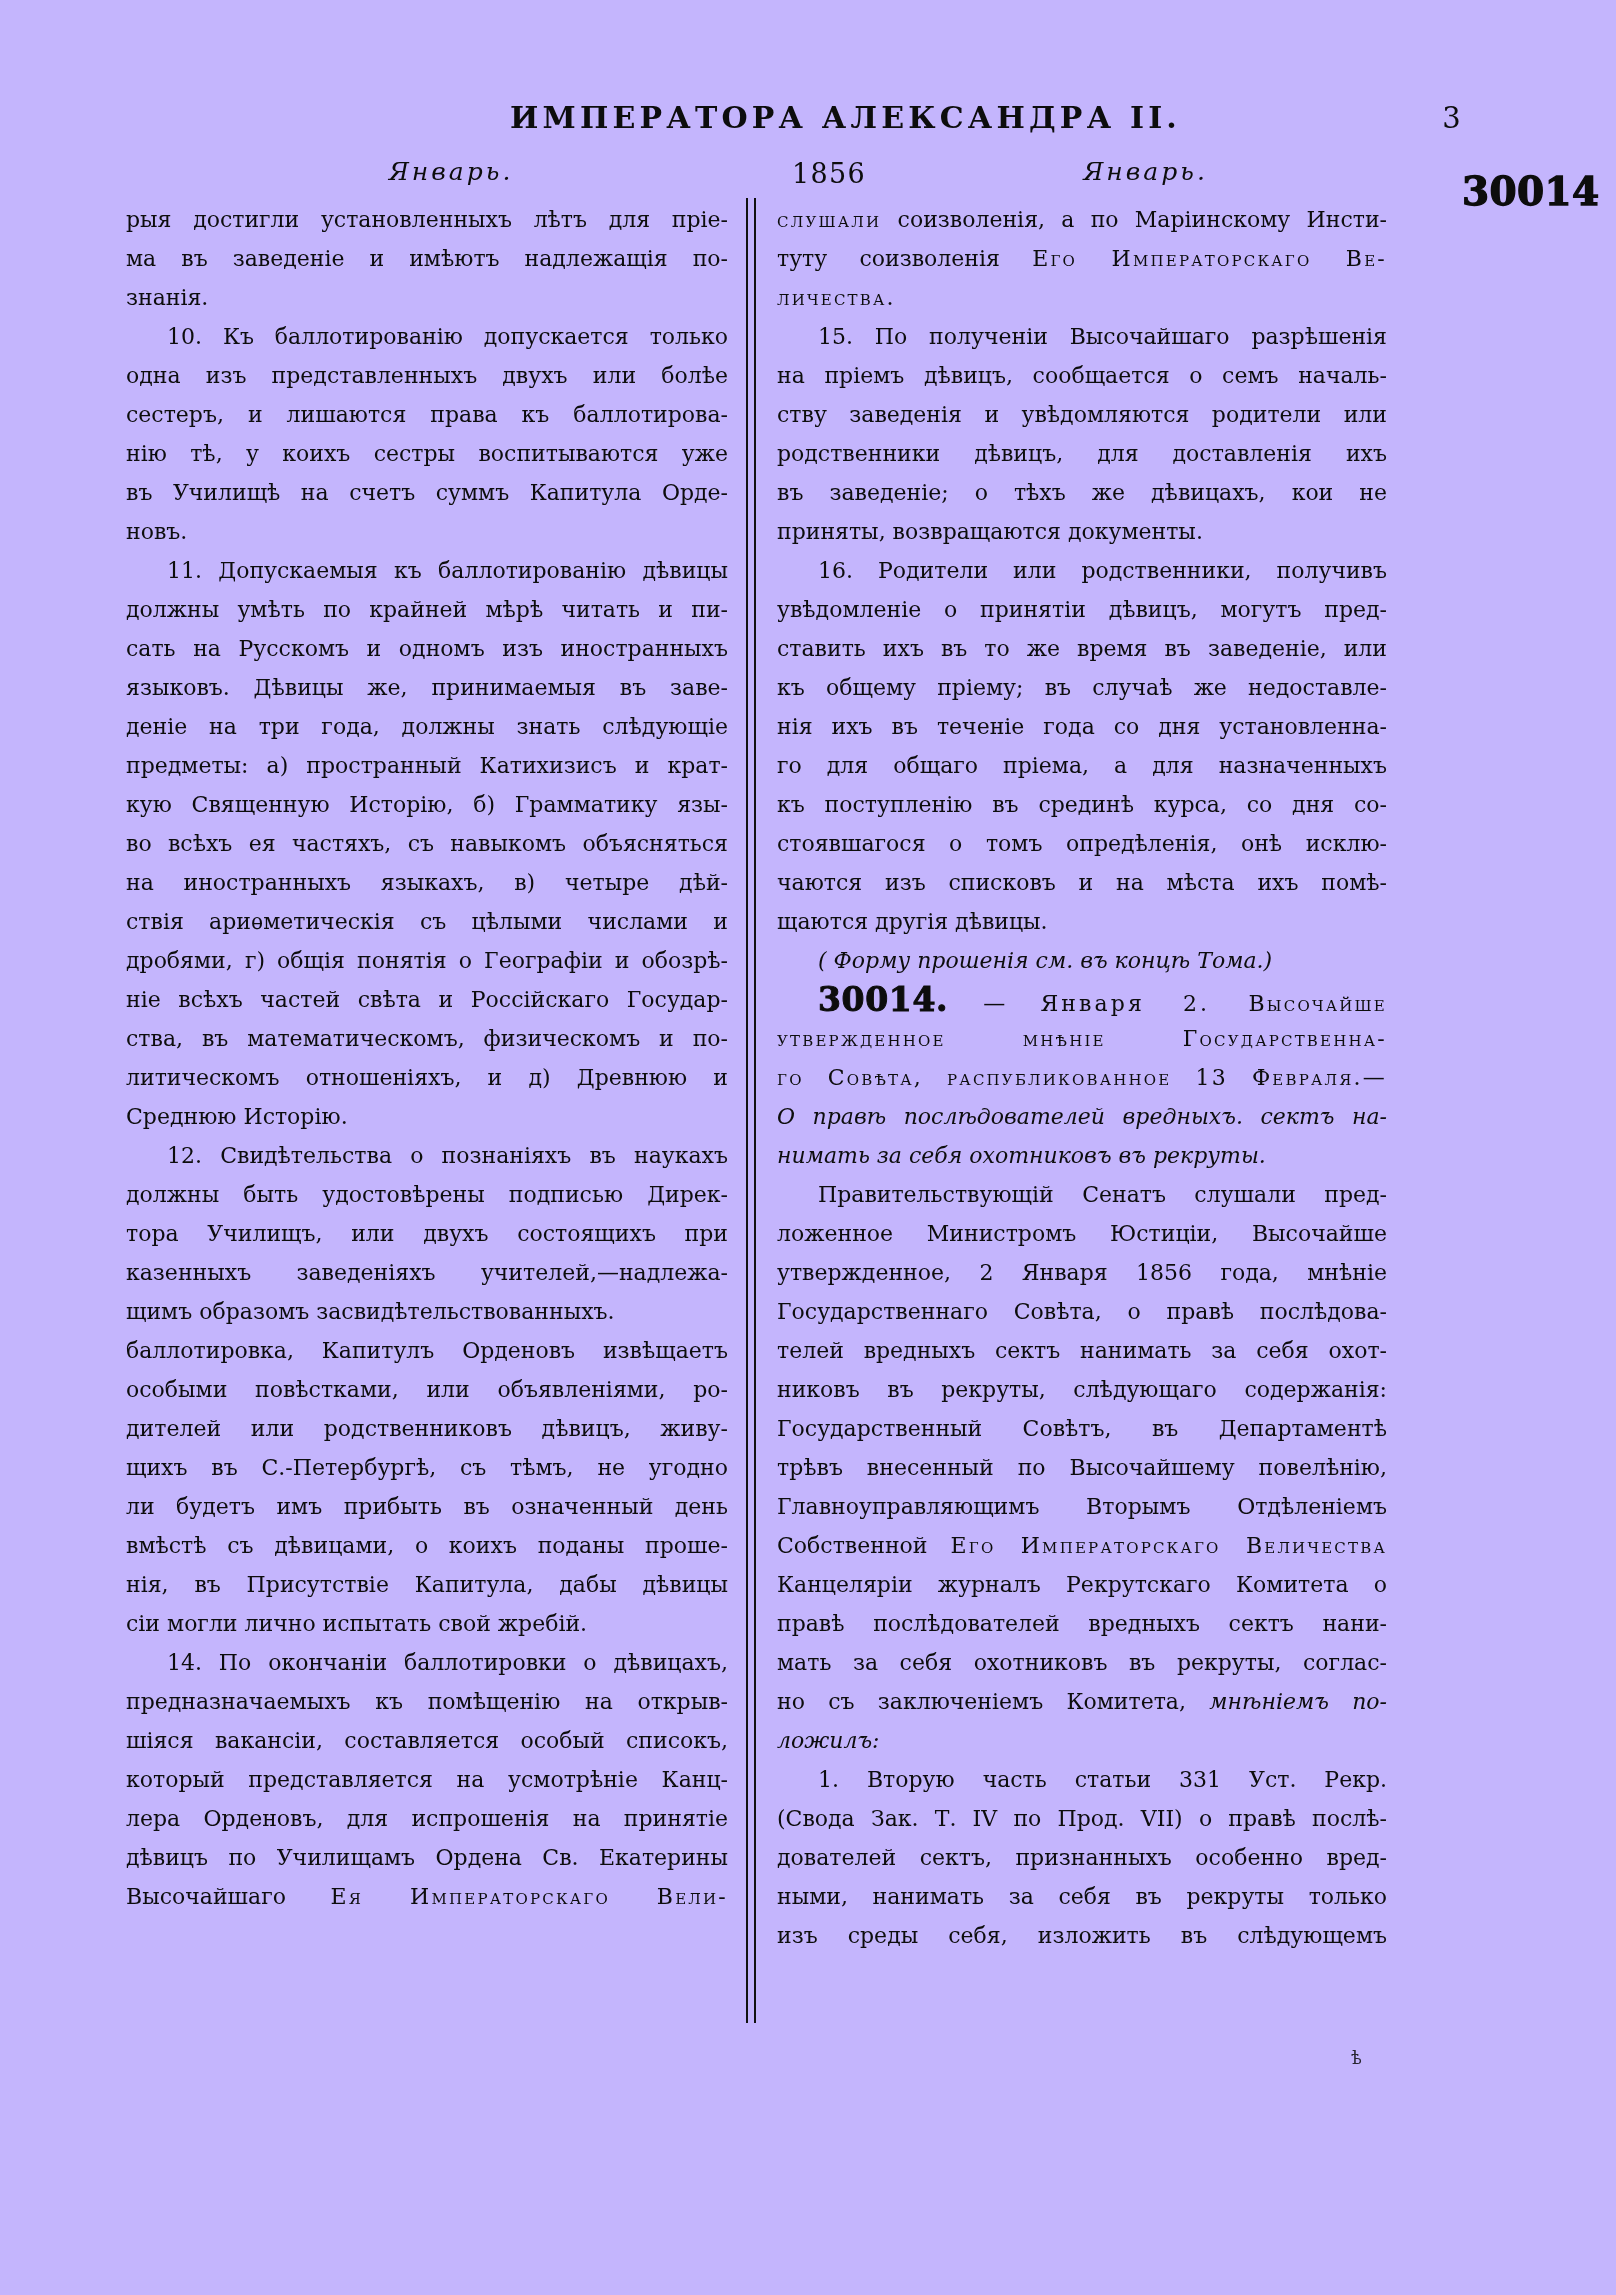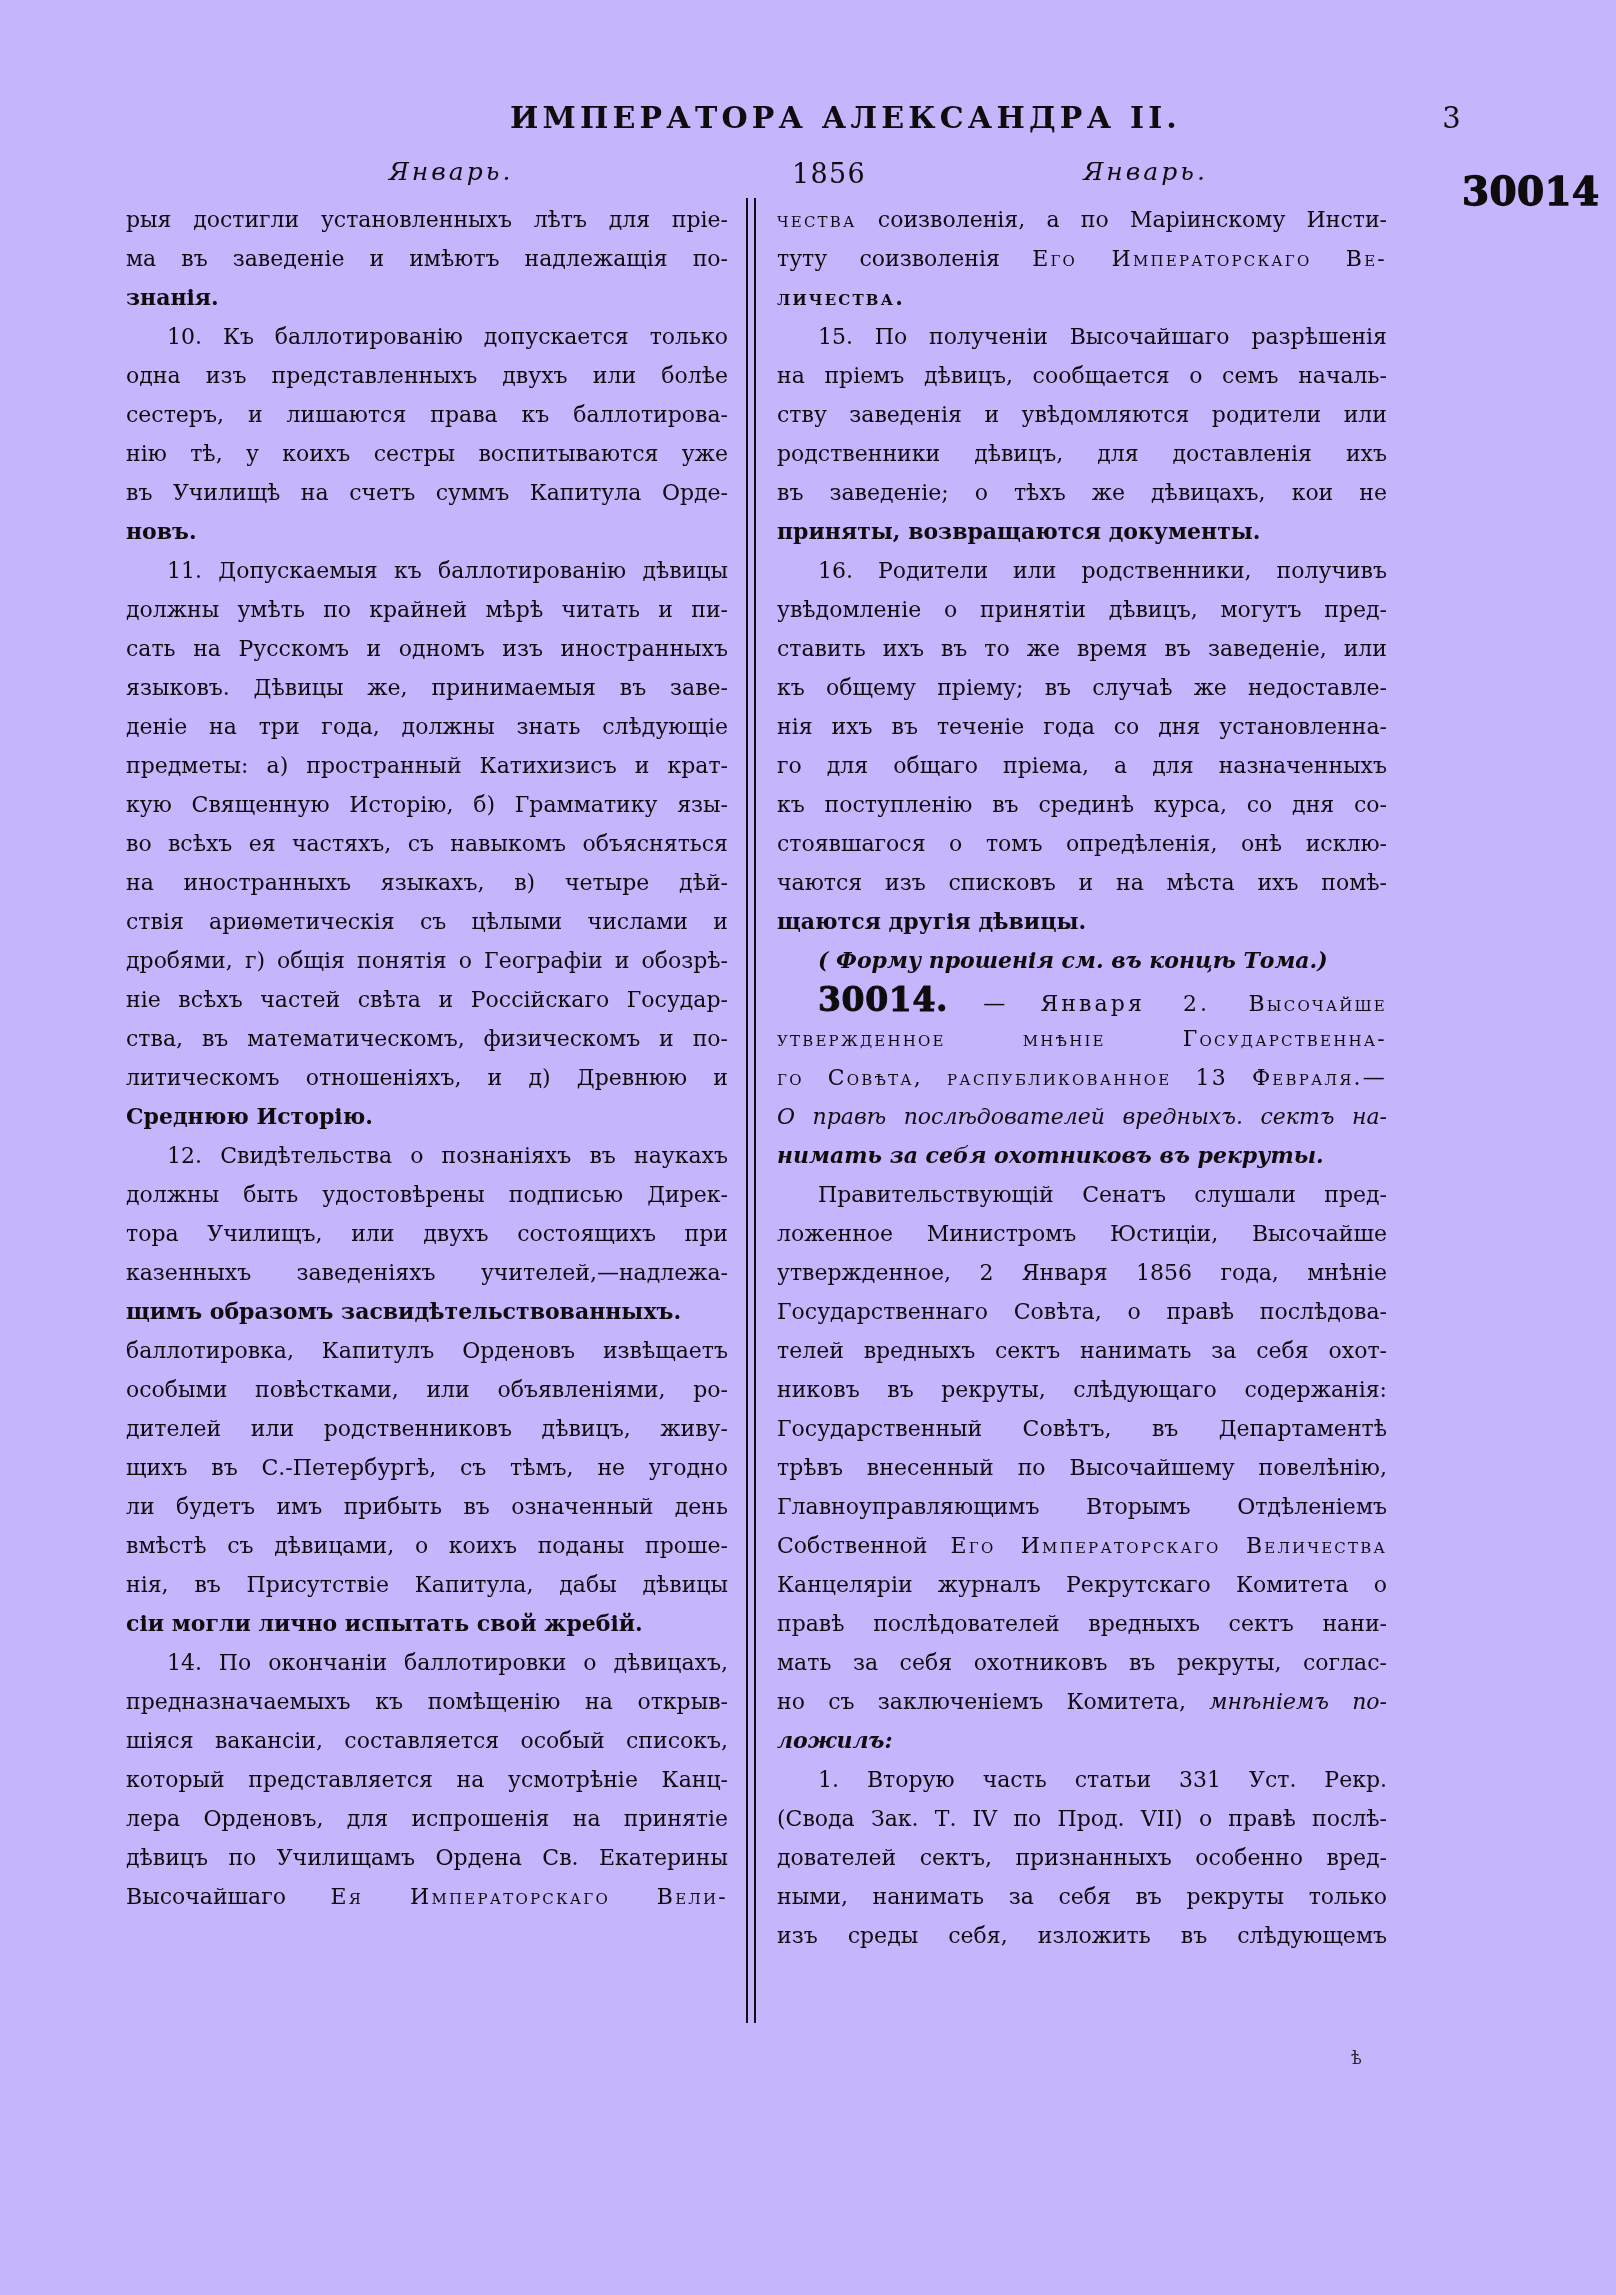--- a/index.html
+++ b/index.html
@@ -15,21 +15,21 @@
   .sub-right{top:157px;left:1064px;width:163px;text-align:center;}
   .margin-num{top:168px;left:1462px;font-size:39px;font-weight:bold;letter-spacing:.01em;
               -webkit-text-stroke:1.3px #0d0d0d;}
   .divider{top:198px;left:746px;width:6px;height:1825px;
            border-left:2px solid #111;border-right:2px solid #111;}
   .col{position:absolute;top:200px;}
   .col-left{left:126px;width:602px;}
   .col-right{left:777px;width:610px;}
   .line{height:39px;line-height:39px;font-size:22px;text-align:justify;text-align-last:justify;
         overflow:visible;}
-  .line.last{text-align:center;text-align-last:left;font-weight:bold;}
+  .line.last{text-align:center;text-align-last:left;}
   .line.ind{text-indent:41px;}
   .s-n{}
   .s-i{font-style:italic;}
   .s-sc{font-variant:small-caps;letter-spacing:.10em;}
   .s-sp{letter-spacing:.14em;}
   .s-big{font-weight:bold;font-size:33px;letter-spacing:.02em;-webkit-text-stroke:1px #0d0d0d;}
   .artifact{top:2047px;left:1351px;font-size:18px;opacity:.85;}
 </style>
 </head>
 <body>
@@ -82,21 +82,21 @@
       <div class="line last"><span class="s-n">сіи могли лично испытать свой жребій.</span></div>
       <div class="line ind"><span class="s-n">14. По окончаніи баллотировки о дѣвицахъ,</span></div>
       <div class="line"><span class="s-n">предназначаемыхъ къ помѣщенію на открыв-</span></div>
       <div class="line"><span class="s-n">шіяся вакансіи, составляется особый списокъ,</span></div>
       <div class="line"><span class="s-n">который представляется на усмотрѣніе Канц-</span></div>
       <div class="line"><span class="s-n">лера Орденовъ, для испрошенія на принятіе</span></div>
       <div class="line"><span class="s-n">дѣвицъ по Училищамъ Ордена Св. Екатерины</span></div>
       <div class="line"><span class="s-n">Высочайшаго </span><span class="s-sc">Ея Императорскаго Вели-</span></div>
     </div>
   <div class="col col-right">
-      <div class="line"><span class="s-sc">чества</span><span class="s-n"> соизволенія, а по Маріинскому Инсти-</span></div>
+      <div class="line"><span class="s-sc">слушали</span><span class="s-n"> соизволенія, а по Маріинскому Инсти-</span></div>
       <div class="line"><span class="s-n">туту соизволенія </span><span class="s-sc">Его Императорскаго Ве-</span></div>
       <div class="line last"><span class="s-sc">личества.</span></div>
       <div class="line ind"><span class="s-n">15. По полученіи Высочайшаго разрѣшенія</span></div>
       <div class="line"><span class="s-n">на пріемъ дѣвицъ, сообщается о семъ началь-</span></div>
       <div class="line"><span class="s-n">ству заведенія и увѣдомляются родители или</span></div>
       <div class="line"><span class="s-n">родственники дѣвицъ, для доставленія ихъ</span></div>
       <div class="line"><span class="s-n">въ заведеніе; о тѣхъ же дѣвицахъ, кои не</span></div>
       <div class="line last"><span class="s-n">приняты, возвращаются документы.</span></div>
       <div class="line ind"><span class="s-n">16. Родители или родственники, получивъ</span></div>
       <div class="line"><span class="s-n">увѣдомленіе о принятіи дѣвицъ, могутъ пред-</span></div>

